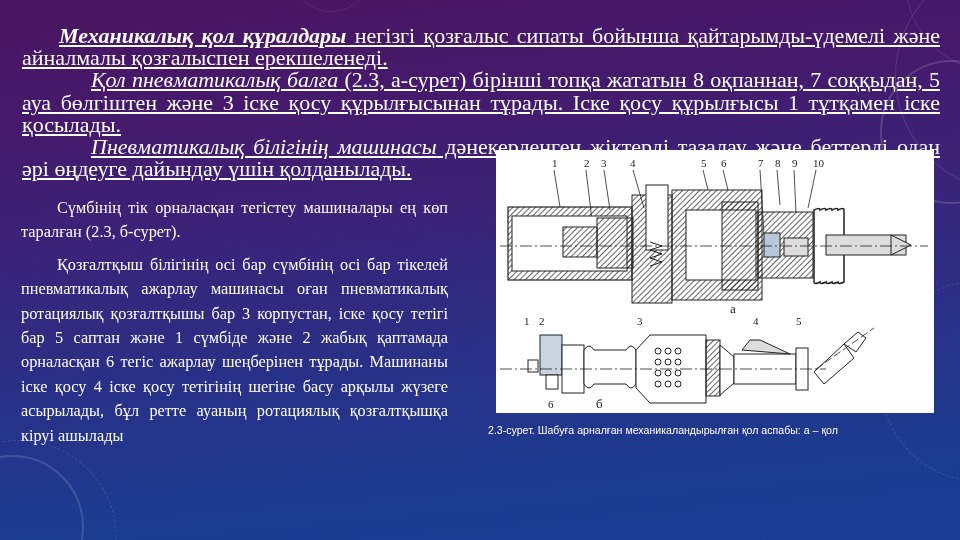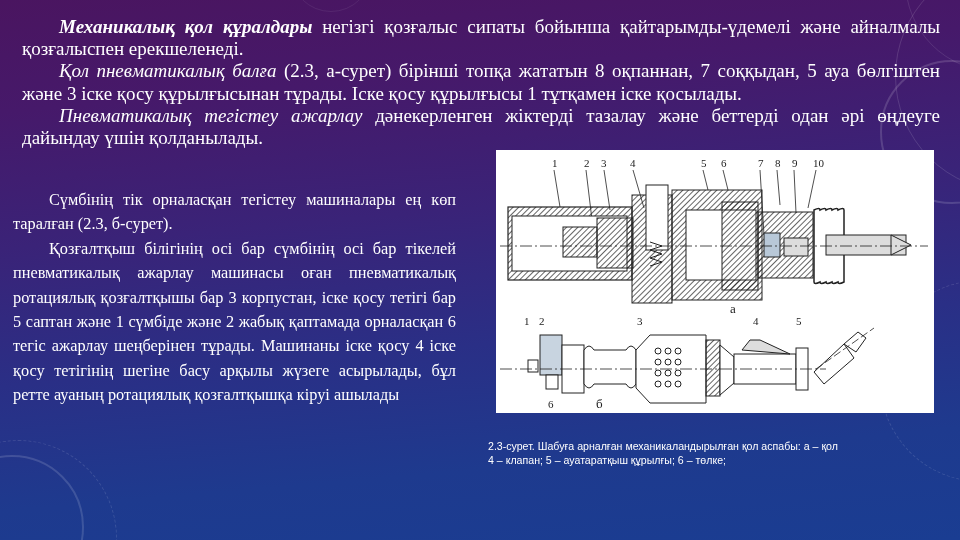--- a/index.html
+++ b/index.html
@@ -12,61 +12,61 @@
   .deco { position: absolute; border-radius: 50%; pointer-events: none; }
   .deco.c1 { left: 895px; top: -40px; width: 230px; height: 230px; border: 1px solid rgba(255,255,255,0.13); }
   .deco.c2 { left: 880px; top: 60px; width: 140px; height: 140px; border: 2px solid rgba(255,255,255,0.15); }
   .deco.c3 { left: 880px; top: 280px; width: 200px; height: 200px; border: 1px dashed rgba(255,255,255,0.12); }
   .deco.c4 { left: 905px; top: -110px; width: 180px; height: 180px; border: 1px solid rgba(255,255,255,0.10); }
   .deco.c5 { left: -60px; top: 455px; width: 140px; height: 140px; border: 2px solid rgba(255,255,255,0.14); }
   .deco.c6 { left: -80px; top: 440px; width: 195px; height: 195px; border: 1px dashed rgba(255,255,255,0.12); }
   .deco.c7 { left: 290px; top: -70px; width: 80px; height: 80px; border: 1px solid rgba(255,255,255,0.07); }
 
   .top-text {
-    position: absolute; left: 22px; top: 16px; width: 918px;
-    font-size: 19px; line-height: 22.2px; text-align: justify;
+    position: absolute; left: 22px; top: 25px; width: 918px;
+    font-size: 22px; line-height: 22.2px; text-align: justify; text-decoration: underline;
   }
   .top-text p { margin: 0; text-indent: 37px; }
   .top-text .bi { font-style: italic; font-weight: bold; }
-  .top-text .i { font-style: italic; }
+  .top-text .i { font-style: italic; margin-left: 32px; }
 
   .left-text {
     position: absolute; left: 13px; top: 188px; width: 443px;
     font-size: 16.3px; line-height: 24.4px; text-align: justify;
   }
-  .left-text p { margin: 0; text-indent: 36px; }
+  .left-text p { margin: 8px; text-indent: 36px; }
 
   .figure {
     position: absolute; left: 496px; top: 150px; width: 438px; height: 263px;
     background: #ffffff;
   }
   .figure svg { position: absolute; left: 0; top: 0; }
 
   .caption {
-    position: absolute; left: 488px; top: 439px; width: 465px;
+    position: absolute; left: 488px; top: 423px; width: 465px;
     font-family: "Liberation Sans", "DejaVu Sans", sans-serif;
     font-size: 10.6px; line-height: 14.3px; color: #ffffff;
   }
   .caption div { white-space: nowrap; }
 </style>
 </head>
 <body>
 
 <div class="deco c1"></div>
 <div class="deco c2"></div>
 <div class="deco c3"></div>
 <div class="deco c4"></div>
 <div class="deco c5"></div>
 <div class="deco c6"></div>
 <div class="deco c7"></div>
 
 <div class="top-text">
   <p><span class="bi">Механикалық қол құралдары</span><span> негізгі қозғалыс сипаты бойынша қайтарымды-үдемелі және айналмалы қозғалыспен ерекшеленеді.</span></p>
   <p><span class="i">Қол пневматикалық балға</span><span> (2.3, а-сурет) бірінші топқа жататын 8 оқпаннан, 7 соққыдан, 5 ауа бөлгіштен және 3 іске қосу құрылғысынан тұрады. Іске қосу құрылғысы 1 тұтқамен іске қосылады.</span></p>
-  <p><span class="i">Пневматикалық тегістеу ажарлау</span><span> дәнекерленген жіктерді тазалау және беттерді одан әрі өңдеуге дайындау үшін қолданылады.</span></p>
+  <p><span class="i">Пневматикалық білігінің машинасы</span><span> дәнекерленген жіктерді тазалау және беттерді одан әрі өңдеуге дайындау үшін қолданылады.</span></p>
 </div>
 
 <div class="left-text">
   <p>Сүмбінің тік орналасқан тегістеу машиналары ең көп таралған (2.3, б-сурет).</p>
   <p>Қозғалтқыш білігінің осі бар сүмбінің осі бар тікелей пневматикалық ажарлау машинасы оған пневматикалық ротациялық қозғалтқышы бар 3 корпустан, іске қосу тетігі бар 5 саптан және 1 сүмбіде және 2 жабық қаптамада орналасқан 6 тегіс ажарлау шеңберінен тұрады. Машинаны іске қосу 4 іске қосу тетігінің шегіне басу арқылы жүзеге асырылады, бұл ретте ауаның ротациялық қозғалтқышқа кіруі ашылады</p>
 </div>
 
 <div class="figure">
   <svg width="438" height="263" viewBox="0 0 438 263">
     <defs>
@@ -154,14 +154,13 @@
     <rect x="300" y="198" width="12" height="42" fill="#fff" stroke="#222"></rect>
     <path d="M318 222 l30 -28 l10 14 l-30 26z" fill="#fff" stroke="#222"></path>
     <path d="M348 194 l14 -12 l8 6 l-10 14z" fill="#fff" stroke="#222"></path>
     <line x1="4" y1="219" x2="330" y2="219" stroke="#222" stroke-dasharray="12,3,2,3" stroke-width="0.8"></line>
     <line x1="320" y1="219" x2="378" y2="178" stroke="#222" stroke-dasharray="8,3" stroke-width="0.8"></line>
   </svg>
 </div>
 
 <div class="caption">
   <div>2.3-сурет. Шабуға арналған механикаландырылған қол аспабы: а – қол</div>
-  <div>4 – клапан; 5 – ауатаратқыш құрылғы; 6 – төлке;</div>
 </div>
 
 </body></html>

